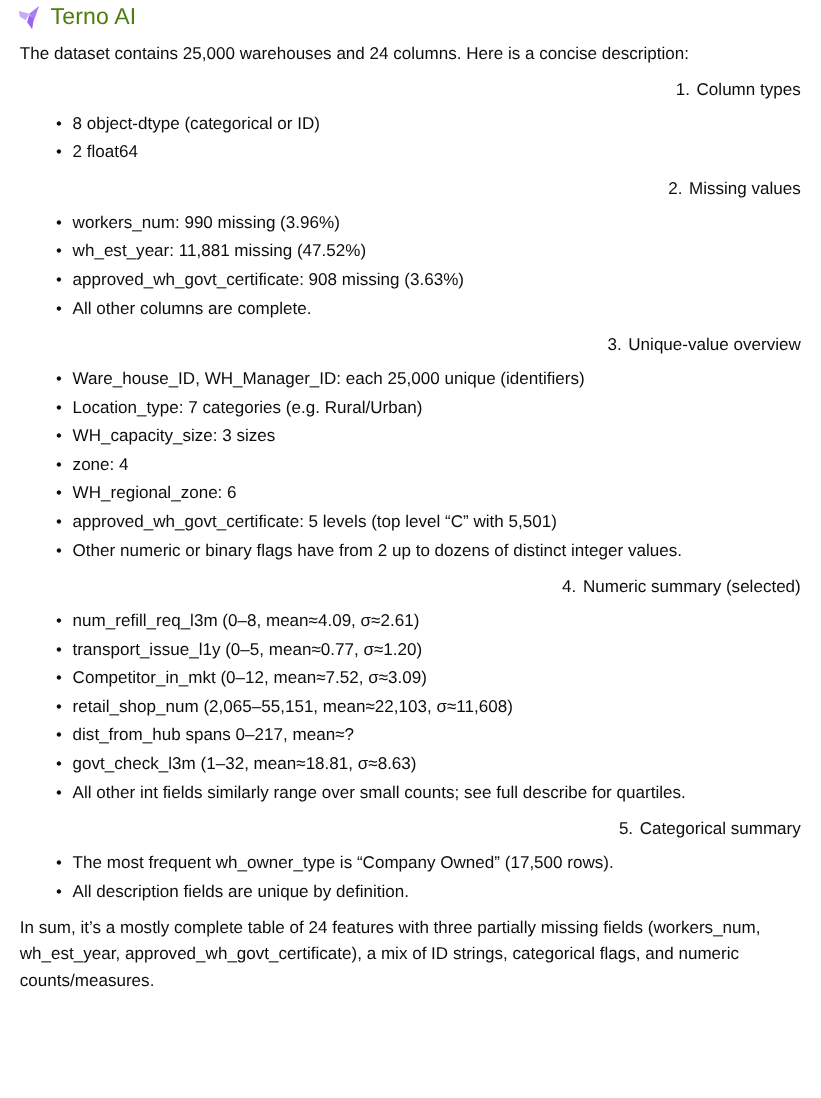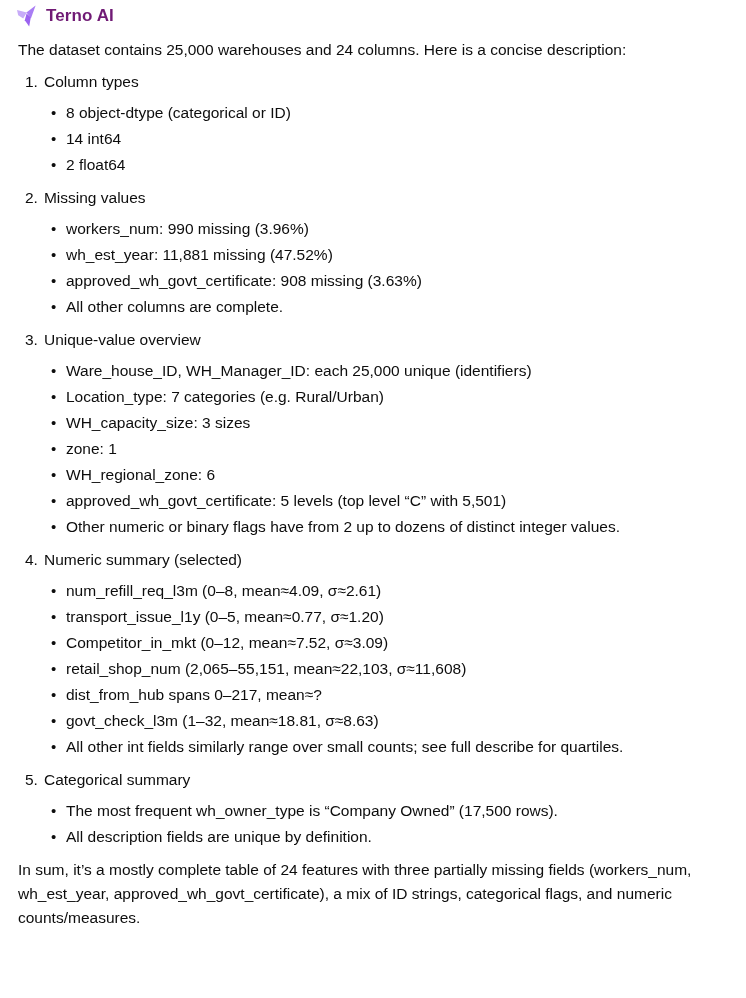--- a/index.html
+++ b/index.html
@@ -30,44 +30,45 @@
   }
   .app-header .logo {
     width: 24px;
     height: 24px;
     flex: 0 0 auto;
     display: flex;
     align-items: center;
     justify-content: center;
   }
   .app-header .app-name {
-    font-weight: 700;
-    font-size: 17px;
+    font-weight: 400;
+    font-size: 21px;
     line-height: 24px;
-    color: #701a75;
+    color: #4d7c0f;
     letter-spacing: 0.1px;
   }
 
   
   .intro {
     margin: 10px 0 8px 0;
   }
 
   
   ol.sections {
     list-style: none;
     margin: 0;
     padding: 0;
   }
   ol.sections > li.section {
     margin: 0;
     padding: 0;
   }
   .section-heading {
     line-height: 24px;
+    text-align: right;
   }
   .section-heading .marker {
     display: inline-block;
     margin-left: 7px;
     min-width: 11px;
   }
   .section-heading .title {
     margin-left: 6px;
   }
 
@@ -112,40 +113,39 @@
   <span class="app-name">Terno AI</span>
 </div>
 
 <p class="intro">The dataset contains 25,000 warehouses and 24 columns. Here is a concise description:</p>
 
 <ol class="sections">
     <li class="section">
       <div class="section-heading"><span class="marker">1.</span><span class="title">Column types</span></div>
       <ul class="bullets">
         <li>8 object-dtype (categorical or ID)</li>
-        <li>14 int64</li>
         <li>2 float64</li>
       </ul>
     </li>
     <li class="section">
       <div class="section-heading"><span class="marker">2.</span><span class="title">Missing values</span></div>
       <ul class="bullets">
         <li>workers_num: 990 missing (3.96%)</li>
         <li>wh_est_year: 11,881 missing (47.52%)</li>
         <li>approved_wh_govt_certificate: 908 missing (3.63%)</li>
         <li>All other columns are complete.</li>
       </ul>
     </li>
     <li class="section">
       <div class="section-heading"><span class="marker">3.</span><span class="title">Unique-value overview</span></div>
       <ul class="bullets">
         <li>Ware_house_ID, WH_Manager_ID: each 25,000 unique (identifiers)</li>
         <li>Location_type: 7 categories (e.g. Rural/Urban)</li>
         <li>WH_capacity_size: 3 sizes</li>
-        <li>zone: 1</li>
+        <li>zone: 4</li>
         <li>WH_regional_zone: 6</li>
         <li>approved_wh_govt_certificate: 5 levels (top level “C” with 5,501)</li>
         <li>Other numeric or binary flags have from 2 up to dozens of distinct integer values.</li>
       </ul>
     </li>
     <li class="section">
       <div class="section-heading"><span class="marker">4.</span><span class="title">Numeric summary (selected)</span></div>
       <ul class="bullets">
         <li>num_refill_req_l3m (0–8, mean≈4.09, σ≈2.61)</li>
         <li>transport_issue_l1y (0–5, mean≈0.77, σ≈1.20)</li>

